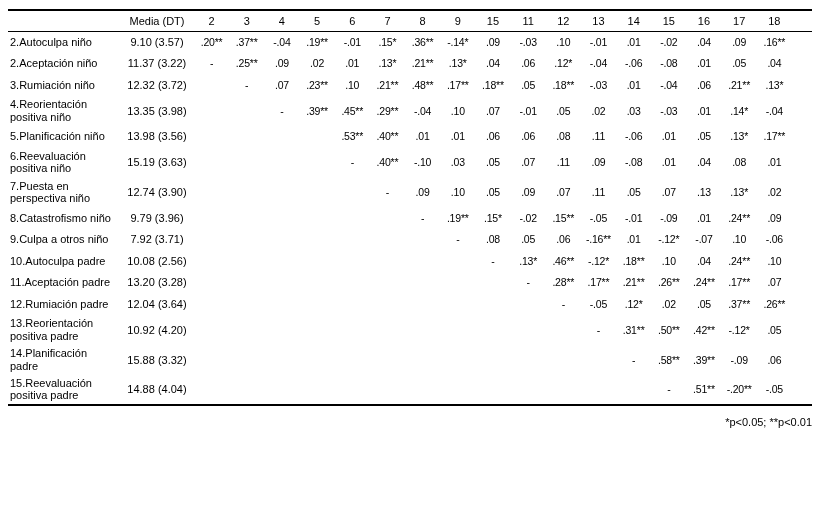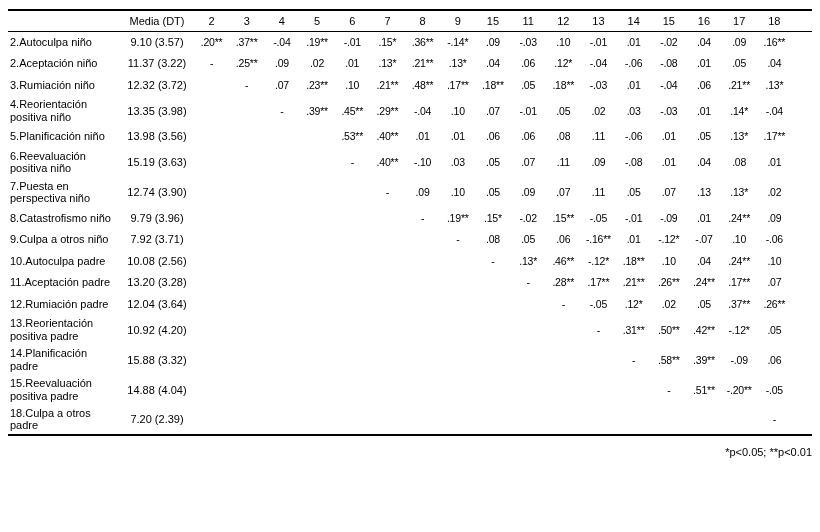--- a/index.html
+++ b/index.html
@@ -431,39 +431,16 @@
           <td class="num-cell"></td>
           <td class="num-cell"></td>
           <td class="num-cell"></td>
           <td class="num-cell"></td>
           <td class="num-cell">-</td>
           <td class="num-cell">.51**</td>
           <td class="num-cell">-.20**</td>
           <td class="num-cell">-.05</td>
           <td class="num-cell"></td>
         </tr>
-        <tr class="two-line">
-          <td class="label-cell">18.Culpa a otros
-padre</td>
-          <td class="media-cell">7.20 (2.39)</td>
-          <td class="num-cell"></td>
-          <td class="num-cell"></td>
-          <td class="num-cell"></td>
-          <td class="num-cell"></td>
-          <td class="num-cell"></td>
-          <td class="num-cell"></td>
-          <td class="num-cell"></td>
-          <td class="num-cell"></td>
-          <td class="num-cell"></td>
-          <td class="num-cell"></td>
-          <td class="num-cell"></td>
-          <td class="num-cell"></td>
-          <td class="num-cell"></td>
-          <td class="num-cell"></td>
-          <td class="num-cell"></td>
-          <td class="num-cell"></td>
-          <td class="num-cell">-</td>
-          <td class="num-cell"></td>
-        </tr>
       </tbody>
   </table>
   <div class="footnote">*p&lt;0.05; **p&lt;0.01</div>
 </div>
 
 </body></html>

